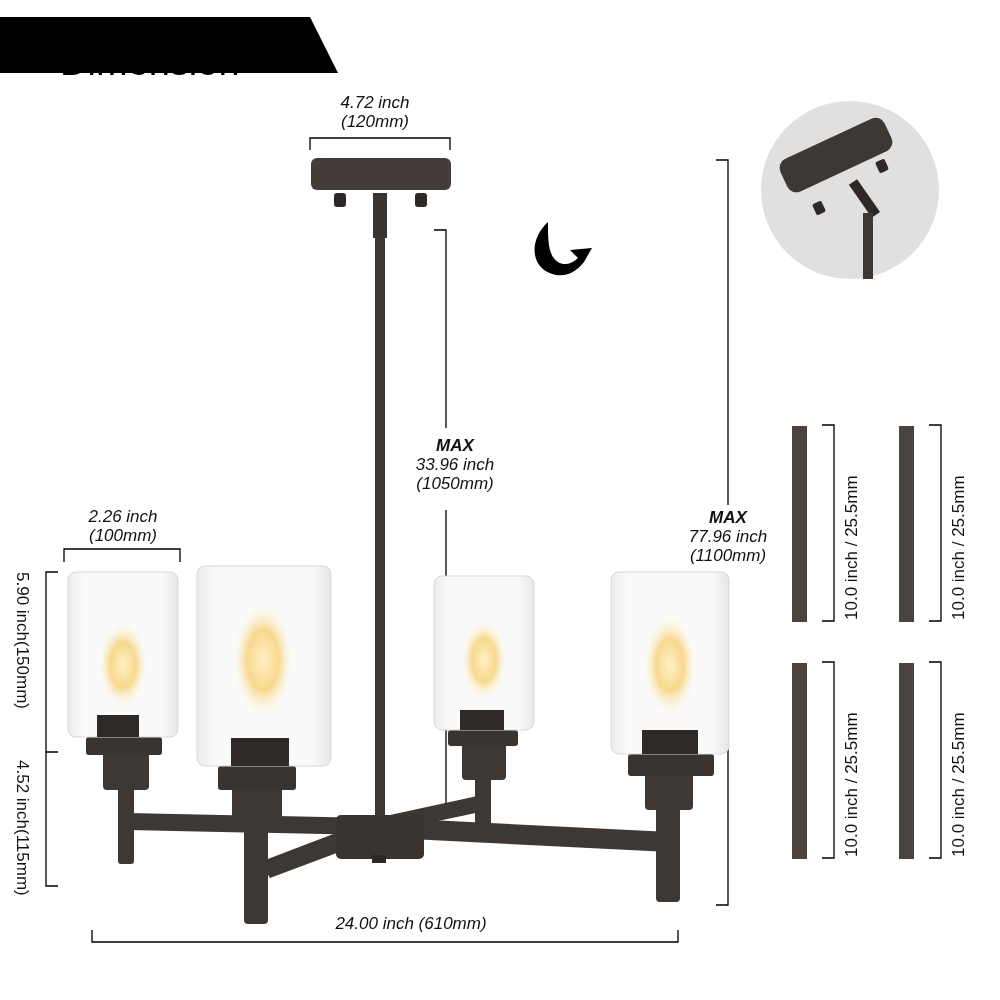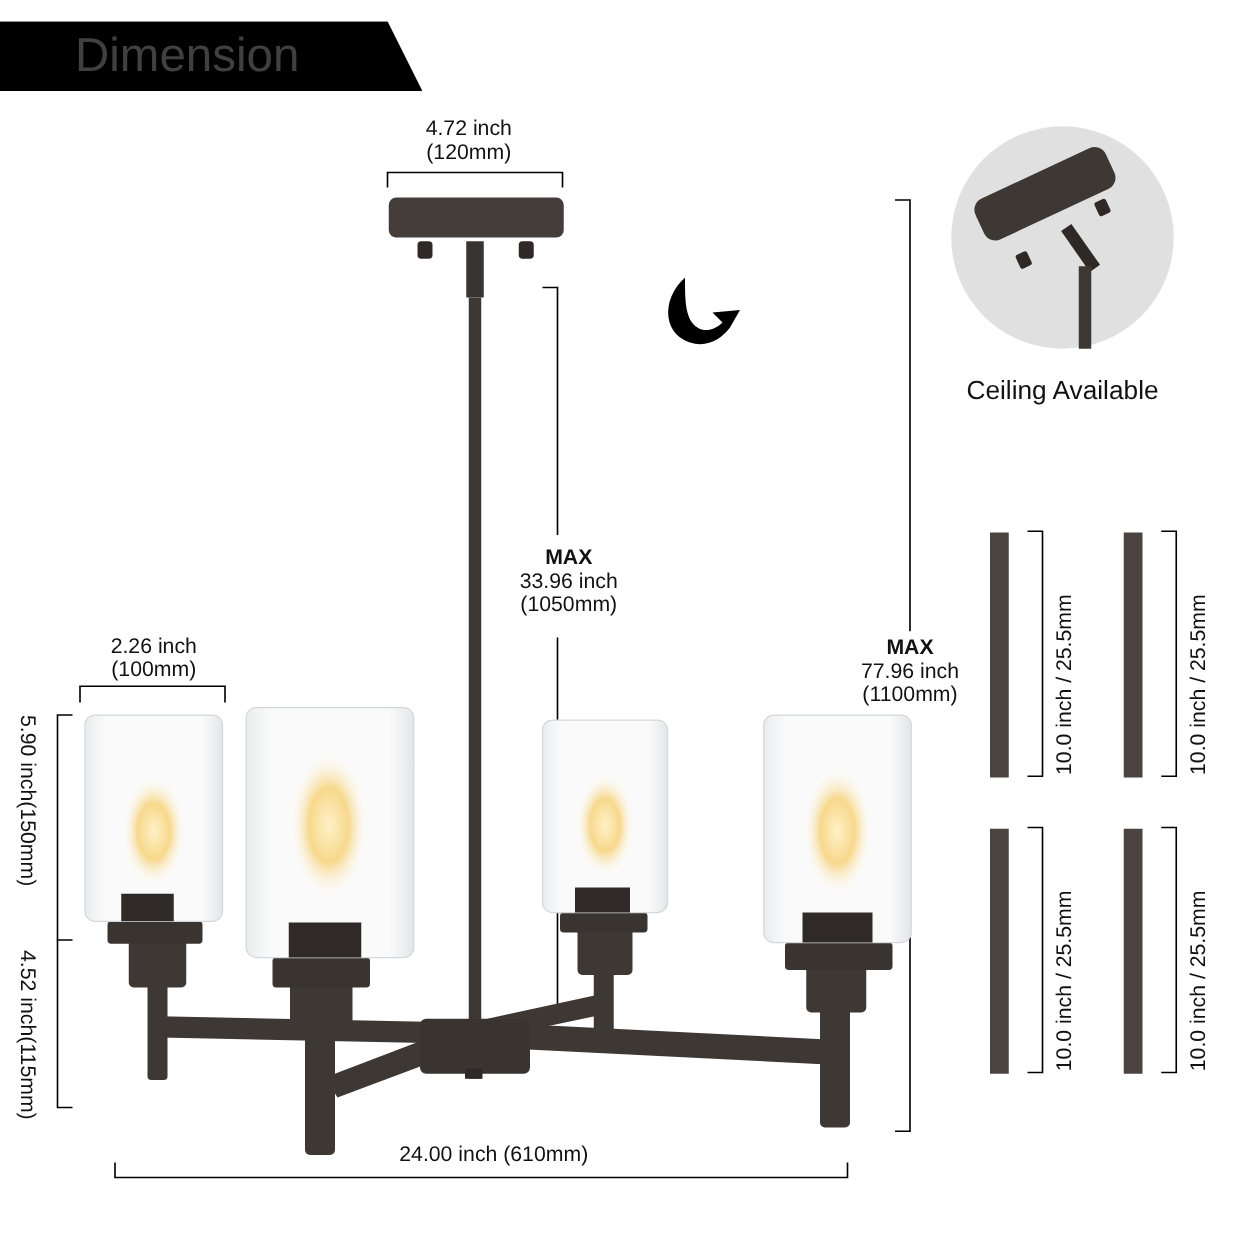--- a/index.html
+++ b/index.html
@@ -1,20 +1,20 @@
 <!DOCTYPE html>
 <html><head>
 <meta charset="utf-8">
 <style>
   html, body { margin:0; padding:0; background:#ffffff; }
   body { width:1000px; height:1000px; position:relative; overflow:hidden; font-family:"Liberation Sans", sans-serif; color:#111; }
   .abs { position:absolute; }
   .banner { left:0; top:17px; width:338px; height:56px; background:#000; clip-path:polygon(0 0, 310px 0, 338px 56px, 0 56px); }
-  .banner-text { left:60px; top:21px; font-size:38px; color:#404040; line-height:48px; }
-  .label { font-size:17px; line-height:19px; text-align:center; color:#111; }
+  .banner-text { left:60px; top:38px; font-size:38px; color:#000000; line-height:48px; }
+  .label { font-size:17px; line-height:19px; text-align:center; color:#111;font-style:italic; }
   .vtext { font-size:17px; white-space:nowrap; transform-origin:left top; }
   svg { position:absolute; left:0; top:0; }
 </style>
 </head>
 <body>
 
 <div class="abs banner"></div>
 <div class="abs banner-text">Dimension</div>
 
 <svg width="1000" height="1000">
@@ -156,22 +156,21 @@
 </div>
 
 <div class="abs label" style="left:63px; top:507px; width:120px;">
   <div>2.26 inch</div>
   <div>(100mm)</div>
 </div>
 
 <div class="abs vtext" style="left:32px; top:572px; transform:rotate(90deg);">5.90 inch(150mm)</div>
 <div class="abs vtext" style="left:32px; top:760px; transform:rotate(90deg);">4.52 inch(115mm)</div>
 
-<div class="abs label" style="left:260px; top:914px; width:270px;">24.00 inch (610mm)</div>
+<div class="abs label" style="left:276px; top:914px; width:270px;">24.00 inch (610mm)</div>
 
 <div class="abs label" style="left:740px; top:301px; width:220px; font-size:21px; line-height:24px;">
-  <div>Ceiling Available</div>
 </div>
 
 <div class="abs vtext" style="left:842px; top:620px; transform:rotate(-90deg);">10.0 inch / 25.5mm</div>
 <div class="abs vtext" style="left:949px; top:620px; transform:rotate(-90deg);">10.0 inch / 25.5mm</div>
 <div class="abs vtext" style="left:842px; top:857px; transform:rotate(-90deg);">10.0 inch / 25.5mm</div>
 <div class="abs vtext" style="left:949px; top:857px; transform:rotate(-90deg);">10.0 inch / 25.5mm</div>
 
 </body></html>

